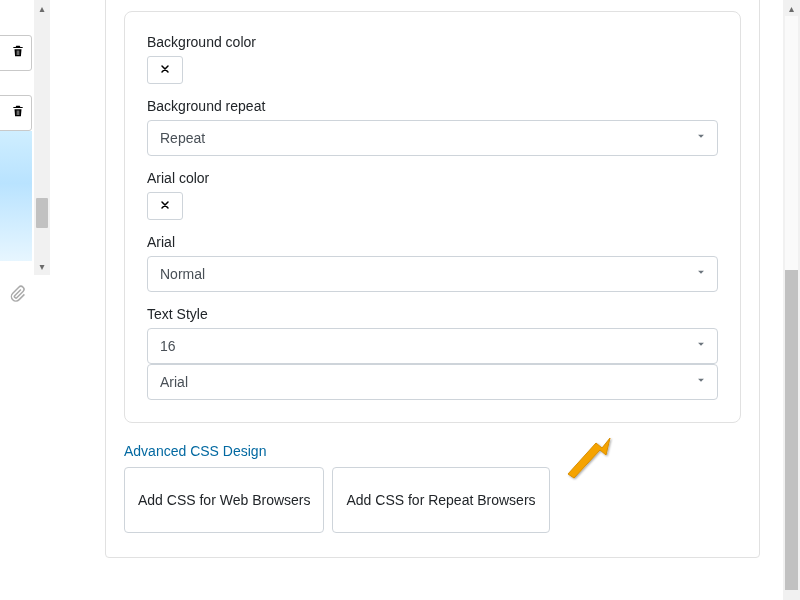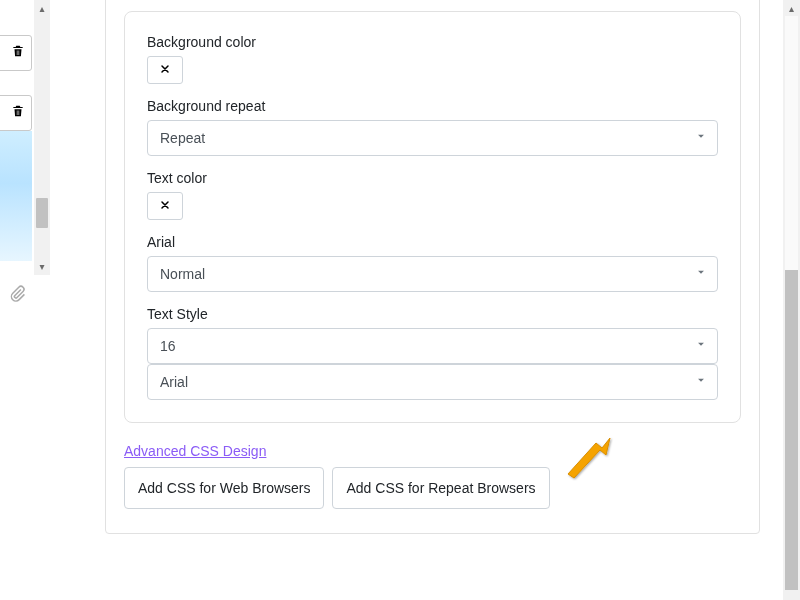--- a/index.html
+++ b/index.html
@@ -147,34 +147,33 @@
     .select-caret {
       position:absolute;
       right:10px;
       top:50%;
       transform:translateY(-50%);
       pointer-events:none;
       color:#6c757d;
     }
     .section-label {
       font-size: 14px;
-      color: #8b5cf6;
+      color: #0369a1;
       margin: 0 18px 8px 18px;
-      text-decoration: underline;
     }
     .btn-row {
       display:flex;
       gap: 8px;
       margin: 0 18px;
     }
     .btn {
       border: 1px solid #ced4da;
       background: #fff;
       border-radius: 4px;
-      padding: 12px 13px;
+      padding: 24px 13px;
       font-size: 14px;
       color: #212529;
       cursor: pointer;
     }
     
     .right-scrolltrack {
       position: absolute;
       right: 0;
       top: 0;
       width: 17px;
@@ -268,21 +267,21 @@
           <div class="select">
             <span>Repeat</span>
           </div>
           <span class="select-caret">
             <svg width="14" height="14" viewBox="0 0 24 24">
                 <path fill="#6c757d" d="M7 10l5 5 5-5z"></path>
               </svg>
           </span>
         </div>
 
-        <div class="field-label">Text color</div>
+        <div class="field-label">Arial color</div>
         <div class="swatch">
           <span>
             <svg viewBox="0 0 24 24">
                 <path d="M18 6L6 18M6 6l12 12" stroke="#000" stroke-width="3" stroke-linecap="round"></path>
               </svg>
           </span>
         </div>
 
         <div class="field-label">Arial</div>
         <div class="select-wrap">

